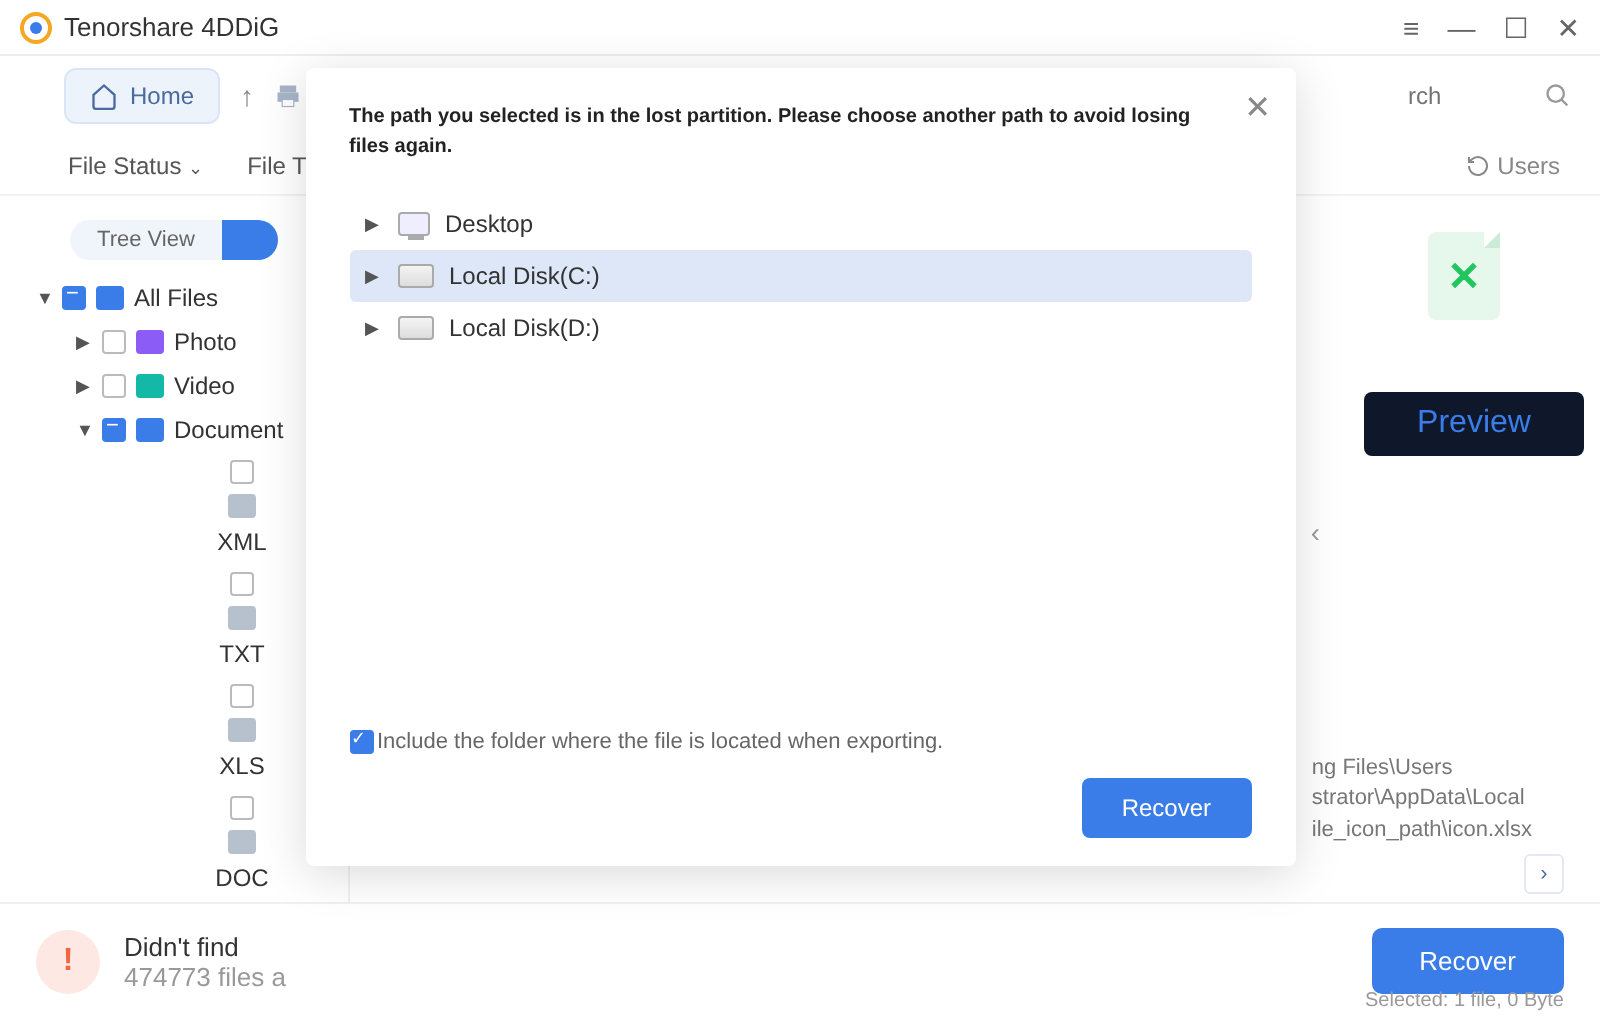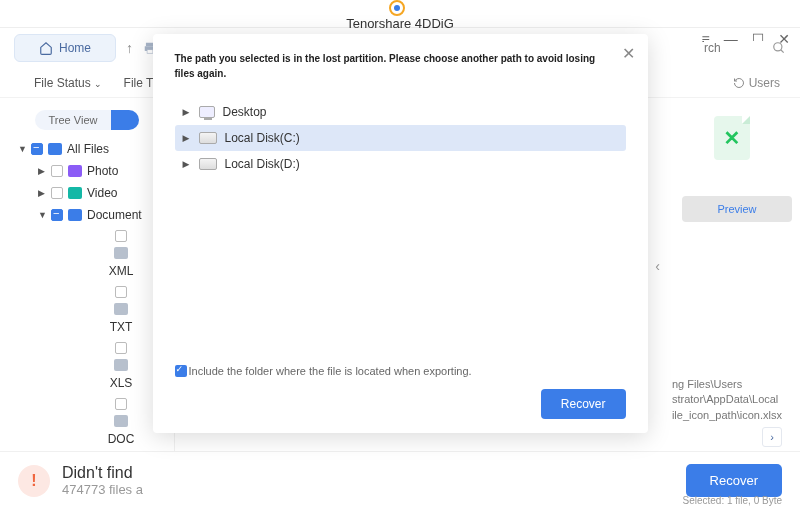--- a/index.html
+++ b/index.html
@@ -1,25 +1,25 @@
 <!DOCTYPE html>
 <html><head>
 <meta charset="utf-8">
 <style>
 * { box-sizing: border-box; margin: 0; padding: 0; font-family: -apple-system, BlinkMacSystemFont, "Segoe UI", Arial, sans-serif; }
 body { width: 800px; height: 509px; background: #fff; overflow: hidden; position: relative; font-size: 12px; color: #333; }
 
-.titlebar { height: 28px; display: flex; align-items: center; padding: 0 10px; border-bottom: 1px solid #eee; flex-direction: column; }
+.titlebar { height: 28px; display: flex; align-items: center; padding: 0 10px; border-bottom: 1px solid #eee; }
 .titlebar .logo { width: 16px; height: 16px; margin-right: 6px; }
 .titlebar .title { font-size: 13px; color: #333; }
 .titlebar .win-controls { margin-left: auto; display: flex; gap: 14px; align-items: center; color: #666; }
 .titlebar .win-controls span { cursor: pointer; font-size: 14px; }
 
 .toolbar { height: 40px; display: flex; align-items: center; padding: 0 14px; gap: 10px; }
-.home-btn { display: flex; align-items: center; gap: 6px; background: #edf3fb; border: 1px solid #dbe6f5; border-radius: 6px; padding: 6px 24px; color: #4a6aa0; font-size: 12px; }
+.home-btn { display: flex; align-items: center; gap: 6px; background: #edf3fb; border: 1px solid #dbe6f5; border-radius: 6px; padding: 6px 12px; color: #4a6aa0; font-size: 12px; margin-left: 18px; }
 .toolbar .icon-btn { color: #888; font-size: 14px; }
 .search-wrap { margin-left: auto; display: flex; align-items: center; gap: 8px; color: #999; }
 .search-wrap input { border: none; outline: none; width: 60px; font-size: 12px; color: #999; }
 
 .filter-row { height: 30px; display: flex; align-items: center; padding: 0 20px 0 34px; gap: 22px; font-size: 12px; color: #555; border-bottom: 1px solid #f2f2f2; }
 .filter-row .reset { margin-left: auto; display: flex; align-items: center; gap: 4px; color: #888; }
 
 .main { display: flex; height: calc(100% - 28px - 40px - 30px - 58px); }
 .sidebar { width: 175px; border-right: 1px solid #f0f0f0; padding-top: 8px; overflow: hidden; }
 .treeview-toggle { display: flex; justify-content: center; margin: 4px 0 8px; }
@@ -37,28 +37,28 @@
 .folder.teal { background: #14b8a6; }
 .folder.grey { background: #b7c0cd; }
 .lvl0 { padding-left: 18px; }
 .lvl1 { padding-left: 38px; }
 .lvl2 { padding-left: 68px; flex-direction: column; }
 
 .content { flex: 1; position: relative; padding: 10px; }
 .preview-box { position: absolute; right: 18px; top: 18px; width: 100px; text-align: center; }
 .preview-icon { width: 36px; height: 44px; margin: 0 auto 36px; background: #e6f7ec; border-radius: 4px; display: flex; align-items: center; justify-content: center; color: #22c55e; font-size: 20px; font-weight: bold; position: relative; }
 .preview-icon::before { content: ""; position: absolute; top: 0; right: 0; border-style: solid; border-width: 0 0 8px 8px; border-color: transparent transparent #c9ecd6 transparent; background: #fff; }
-.preview-btn { background: #e5e5e5; color: #3b7de8; border: none; padding: 7px 0; width: 110px; border-radius: 4px; font-size: 11px; }
+.preview-btn { background: #0f172a; color: #3b7de8; border: none; padding: 7px 0; width: 110px; border-radius: 4px; font-size: 16px; }
 .chevron-right { position: absolute; right: 18px; bottom: 4px; border: 1px solid #e4e8ef; width: 20px; height: 20px; display: flex; align-items: center; justify-content: center; color: #4a6aa0; border-radius: 3px; font-size: 11px; }
 .chevron-left { position: absolute; right: 140px; top: 160px; color: #999; font-size: 14px; }
-.path-text { position: absolute; right: 18px; bottom: 28px; font-size: 11px; color: #777; text-align: left; line-height: 1.4; }
+.path-text { position: absolute; right: 34px; bottom: 28px; font-size: 11px; color: #777; text-align: left; line-height: 1.4; }
 
 .footer { height: 58px; border-top: 1px solid #f0f0f0; display: flex; align-items: center; padding: 0 18px; }
 .alert-icon { width: 32px; height: 32px; border-radius: 50%; background: #fde8e3; color: #f0663f; display: flex; align-items: center; justify-content: center; font-weight: bold; margin-right: 12px; font-size: 16px; }
-.footer .msg .t1 { font-size: 16px; color: #333; }
+.footer .msg .t1 { font-size: 13px; color: #333; }
 .footer .msg .t2 { font-size: 13px; color: #999; }
 .footer .recover-main { margin-left: auto; background: #3b7de8; color: #fff; border: none; padding: 9px 24px; border-radius: 5px; font-size: 13px; }
 
 
 .dialog-backdrop { position: absolute; inset: 28px 0 0 0; display: flex; align-items: flex-start; justify-content: center; pointer-events: none; }
 .dialog { width: 495px; background: #fff; margin-top: 6px; box-shadow: 0 4px 24px rgba(0,0,0,0.15); border-radius: 4px; position: relative; pointer-events: auto; padding: 18px 22px 14px; }
 .dialog .close { position: absolute; top: 10px; right: 12px; font-size: 16px; color: #888; cursor: pointer; }
 .dialog .dlg-title { font-size: 10px; font-weight: 600; color: #222; line-height: 1.45; margin-bottom: 18px; padding-right: 20px; }
 .dialog .path-list { border: none; }
 .dialog .path-row { display: flex; align-items: center; gap: 8px; padding: 6px 8px; font-size: 12px; color: #333; border-radius: 3px; }

